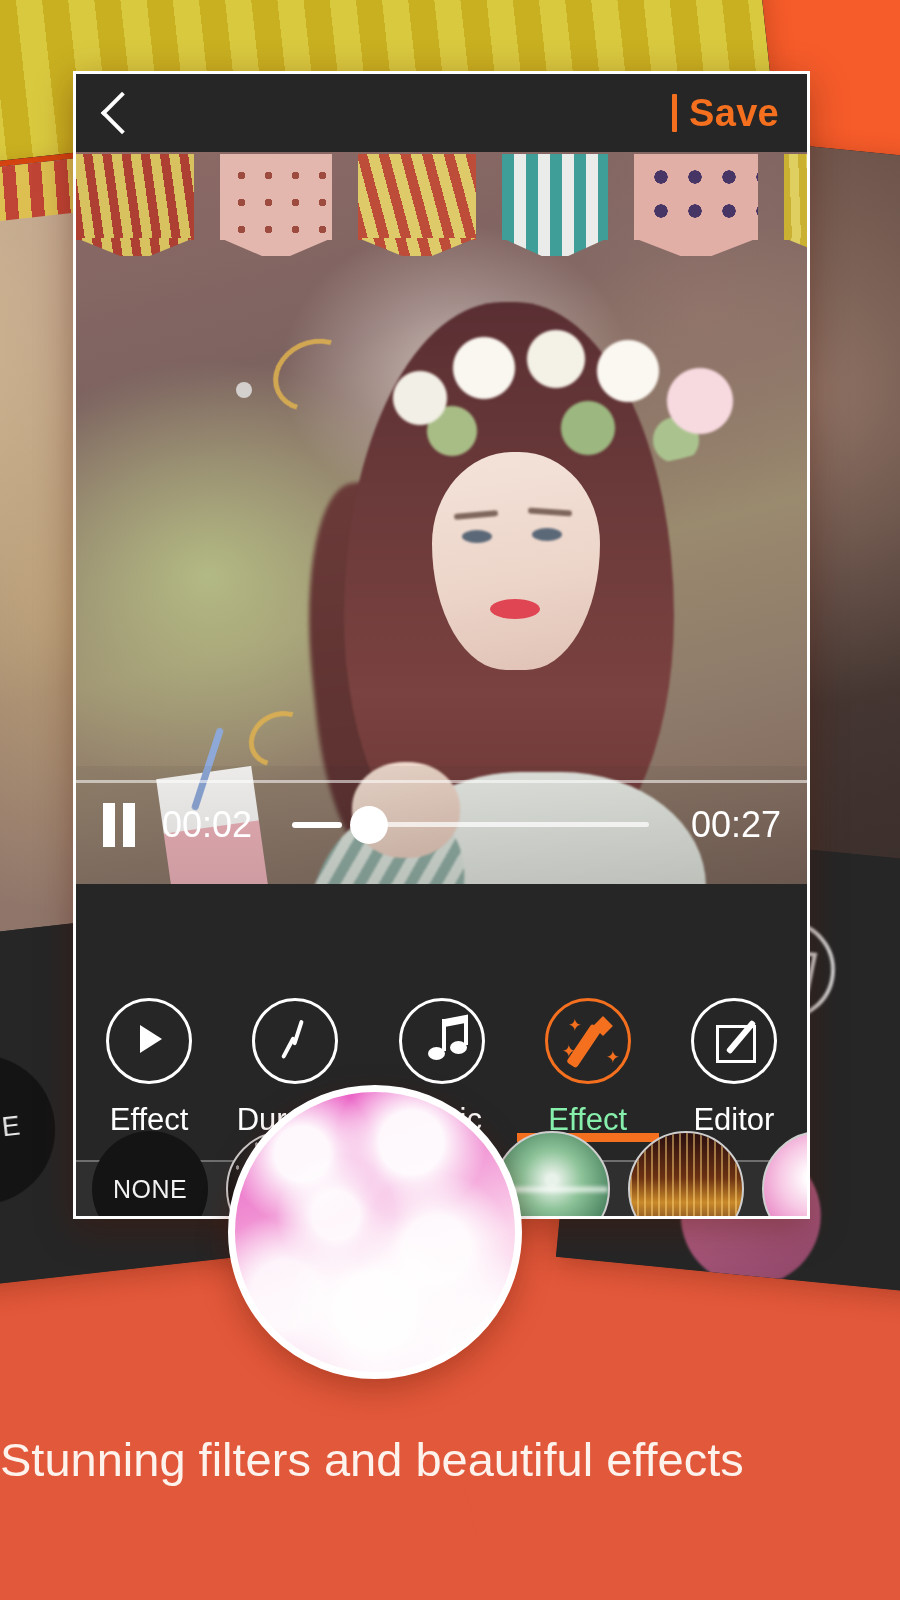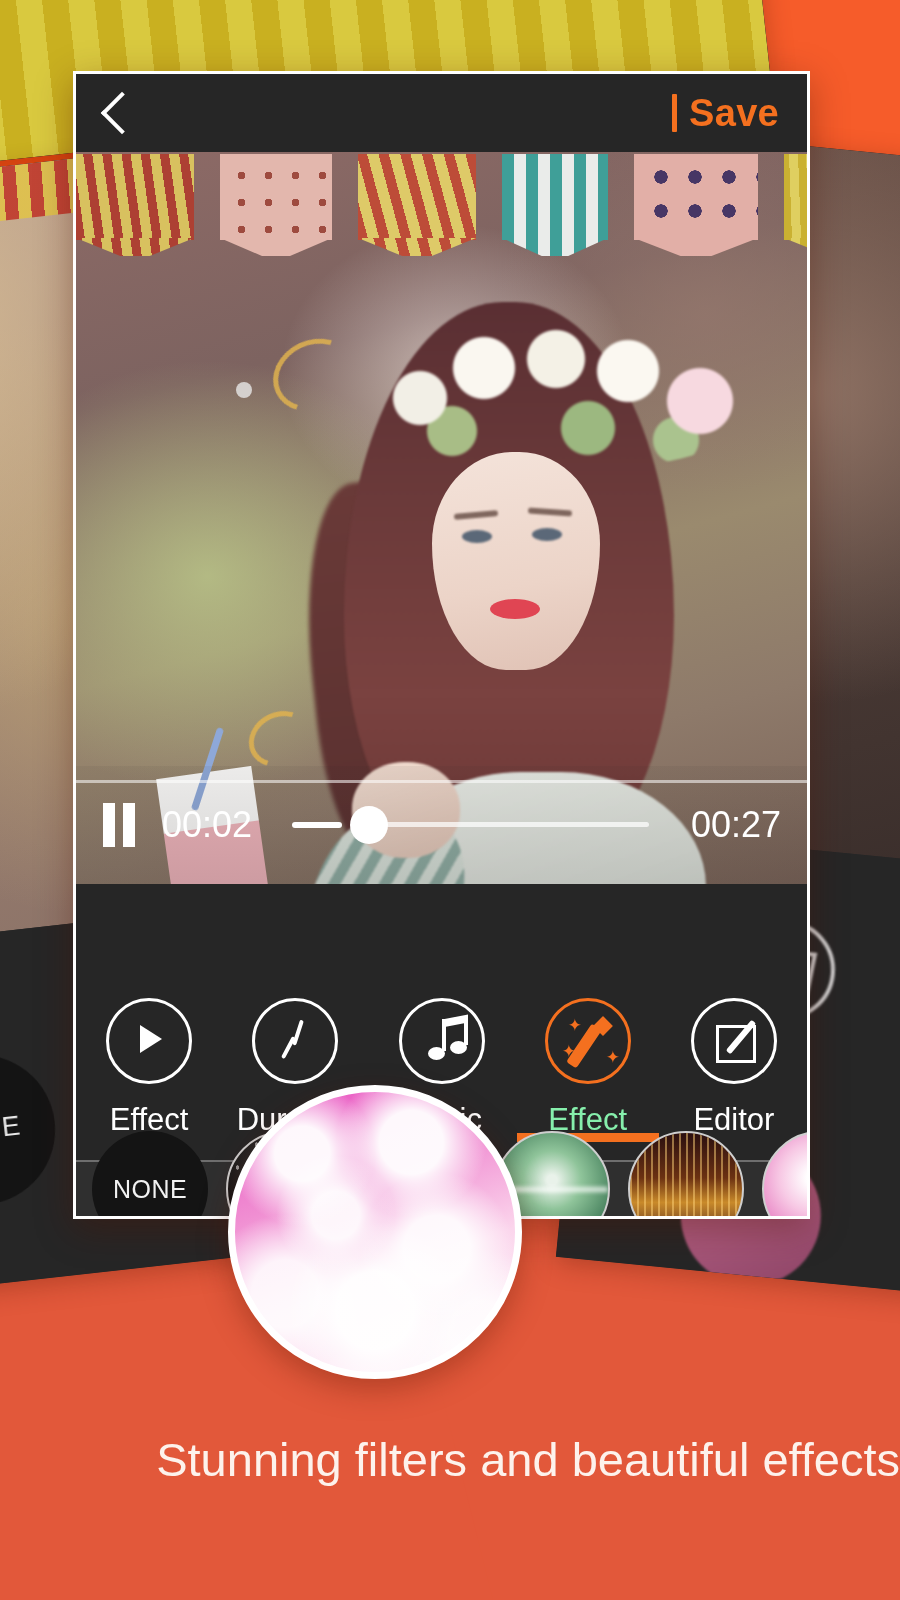--- a/index.html
+++ b/index.html
@@ -344,21 +344,21 @@
       radial-gradient(circle at 88% 86%, rgba(255,255,255,.8) 9%, rgba(255,255,255,0) 24%),
       linear-gradient(160deg,#e84fc0 0%,#f08ed2 34%,#fbd5ec 62%,#ffffff 100%);
   }
 
   
   .promo-title{
     position:absolute;left:524px;top:1324px;color:#fdf4ee;font-size:58px;font-weight:bold;
     letter-spacing:.5px;
   }
   .promo-sub{
-    position:absolute;left:0;right:0;top:1432px;text-align:right;color:#fdf2ec;font-size:47px;
+    position:absolute;left:0;right:0;top:1432px;text-align:left;color:#fdf2ec;font-size:47px;
   }
 </style>
 </head>
 <body>
 
 <div class="stage">
 
   <div class="bg-base"></div>
   <div class="bg-bright"></div>
   <div class="bg-wedge-r"></div>

